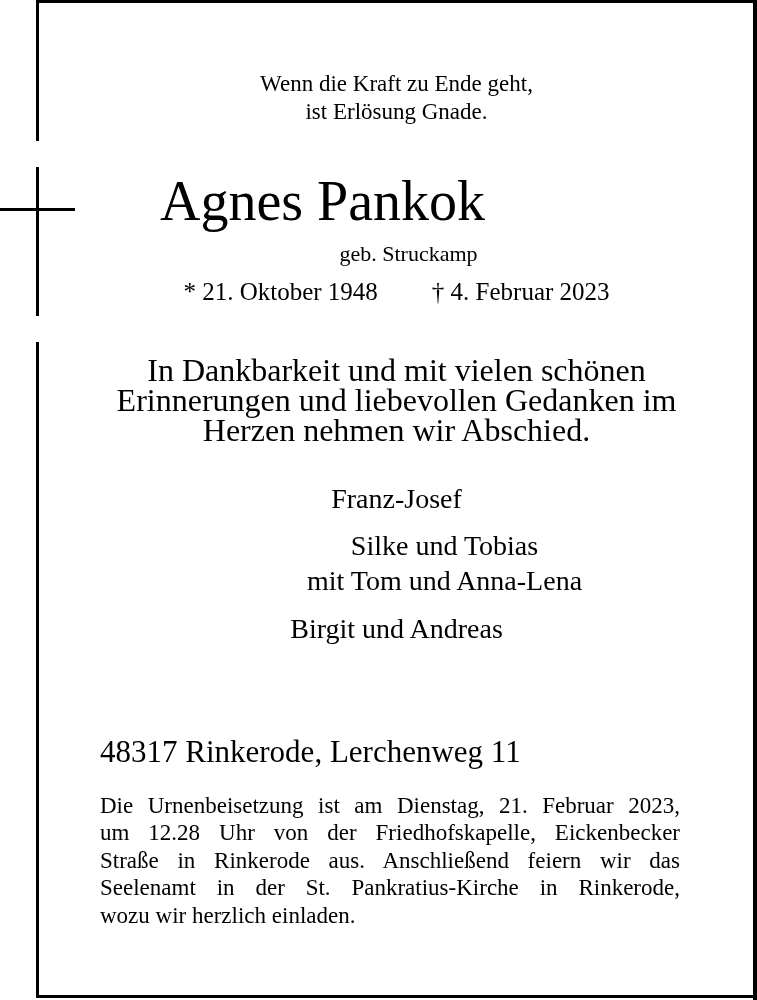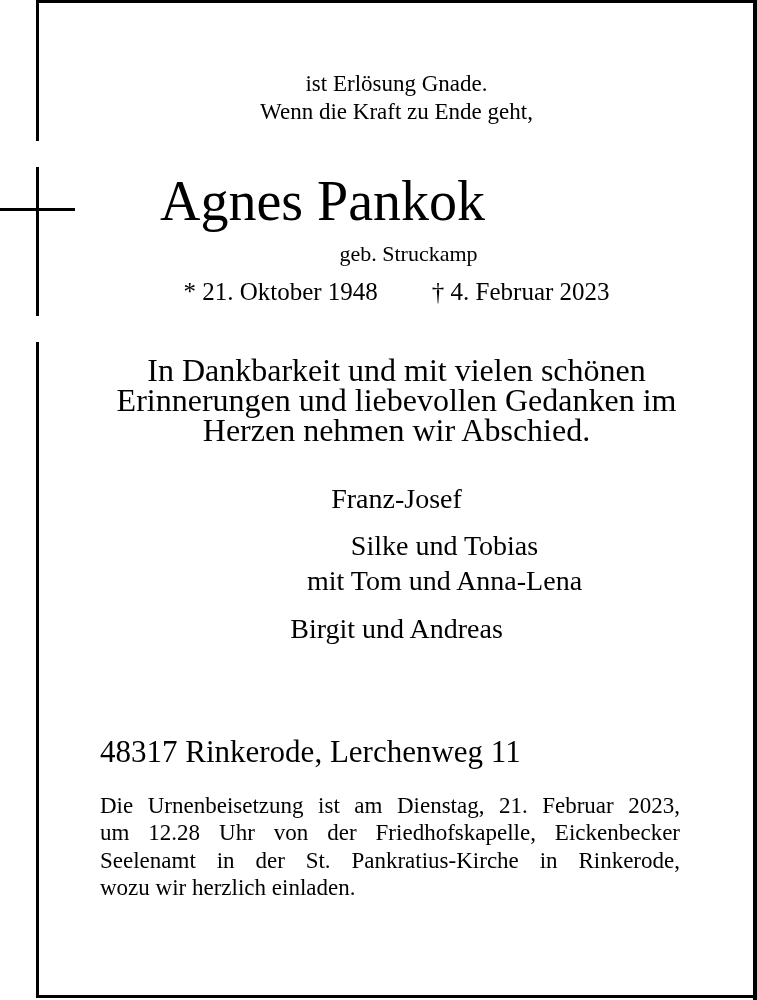--- a/index.html
+++ b/index.html
@@ -96,22 +96,22 @@
 <div class="rule" style="left:37px; top:995px; width:720px; height:3px;"></div>
 <div class="rule" style="left:36px; top:0; width:3px; height:141px;"></div>
 <div class="rule" style="left:36px; top:342px; width:3px; height:656px;"></div>
 
 <div style="position:absolute; left:0; top:167px; width:76px; height:150px;">
   <div class="rule" style="left:36px; top:0; width:3px; height:149px;"></div>
   <div class="rule" style="left:0; top:41px; width:75px; height:3px;"></div>
 </div>
 
 <p class="txt verse">
+  <span>Wenn die Kraft zu Ende geht,</span>
   <span>ist Erlösung Gnade.</span>
-  <span>Wenn die Kraft zu Ende geht,</span>
 </p>
 
 <h1 class="txt name" style="font-weight:normal;">Agnes Pankok</h1>
 
 <p class="txt maiden">geb. Struckamp</p>
 
 <p class="txt dates">
   <span class="birth">* 21. Oktober 1948</span><span class="gap"></span><span class="death">† 4. Februar 2023</span>
 </p>
 
@@ -130,15 +130,16 @@
 </p>
 <p class="txt family family-3">
   <span>Birgit und Andreas</span>
 </p>
 
 <p class="address">48317 Rinkerode, Lerchenweg 11</p>
 
 <p class="notice">
   <span>Die Urnenbeisetzung ist am Dienstag, 21. Februar 2023,</span>
   <span>um 12.28 Uhr von der Friedhofskapelle, Eickenbecker</span>
+  <span>Straße in Rinkerode aus. Anschließend feiern wir das</span>
   <span>Seelenamt in der St. Pankratius-Kirche in Rinkerode,</span>
   <span class="last">wozu wir herzlich einladen.</span>
 </p>
 
 </body></html>

